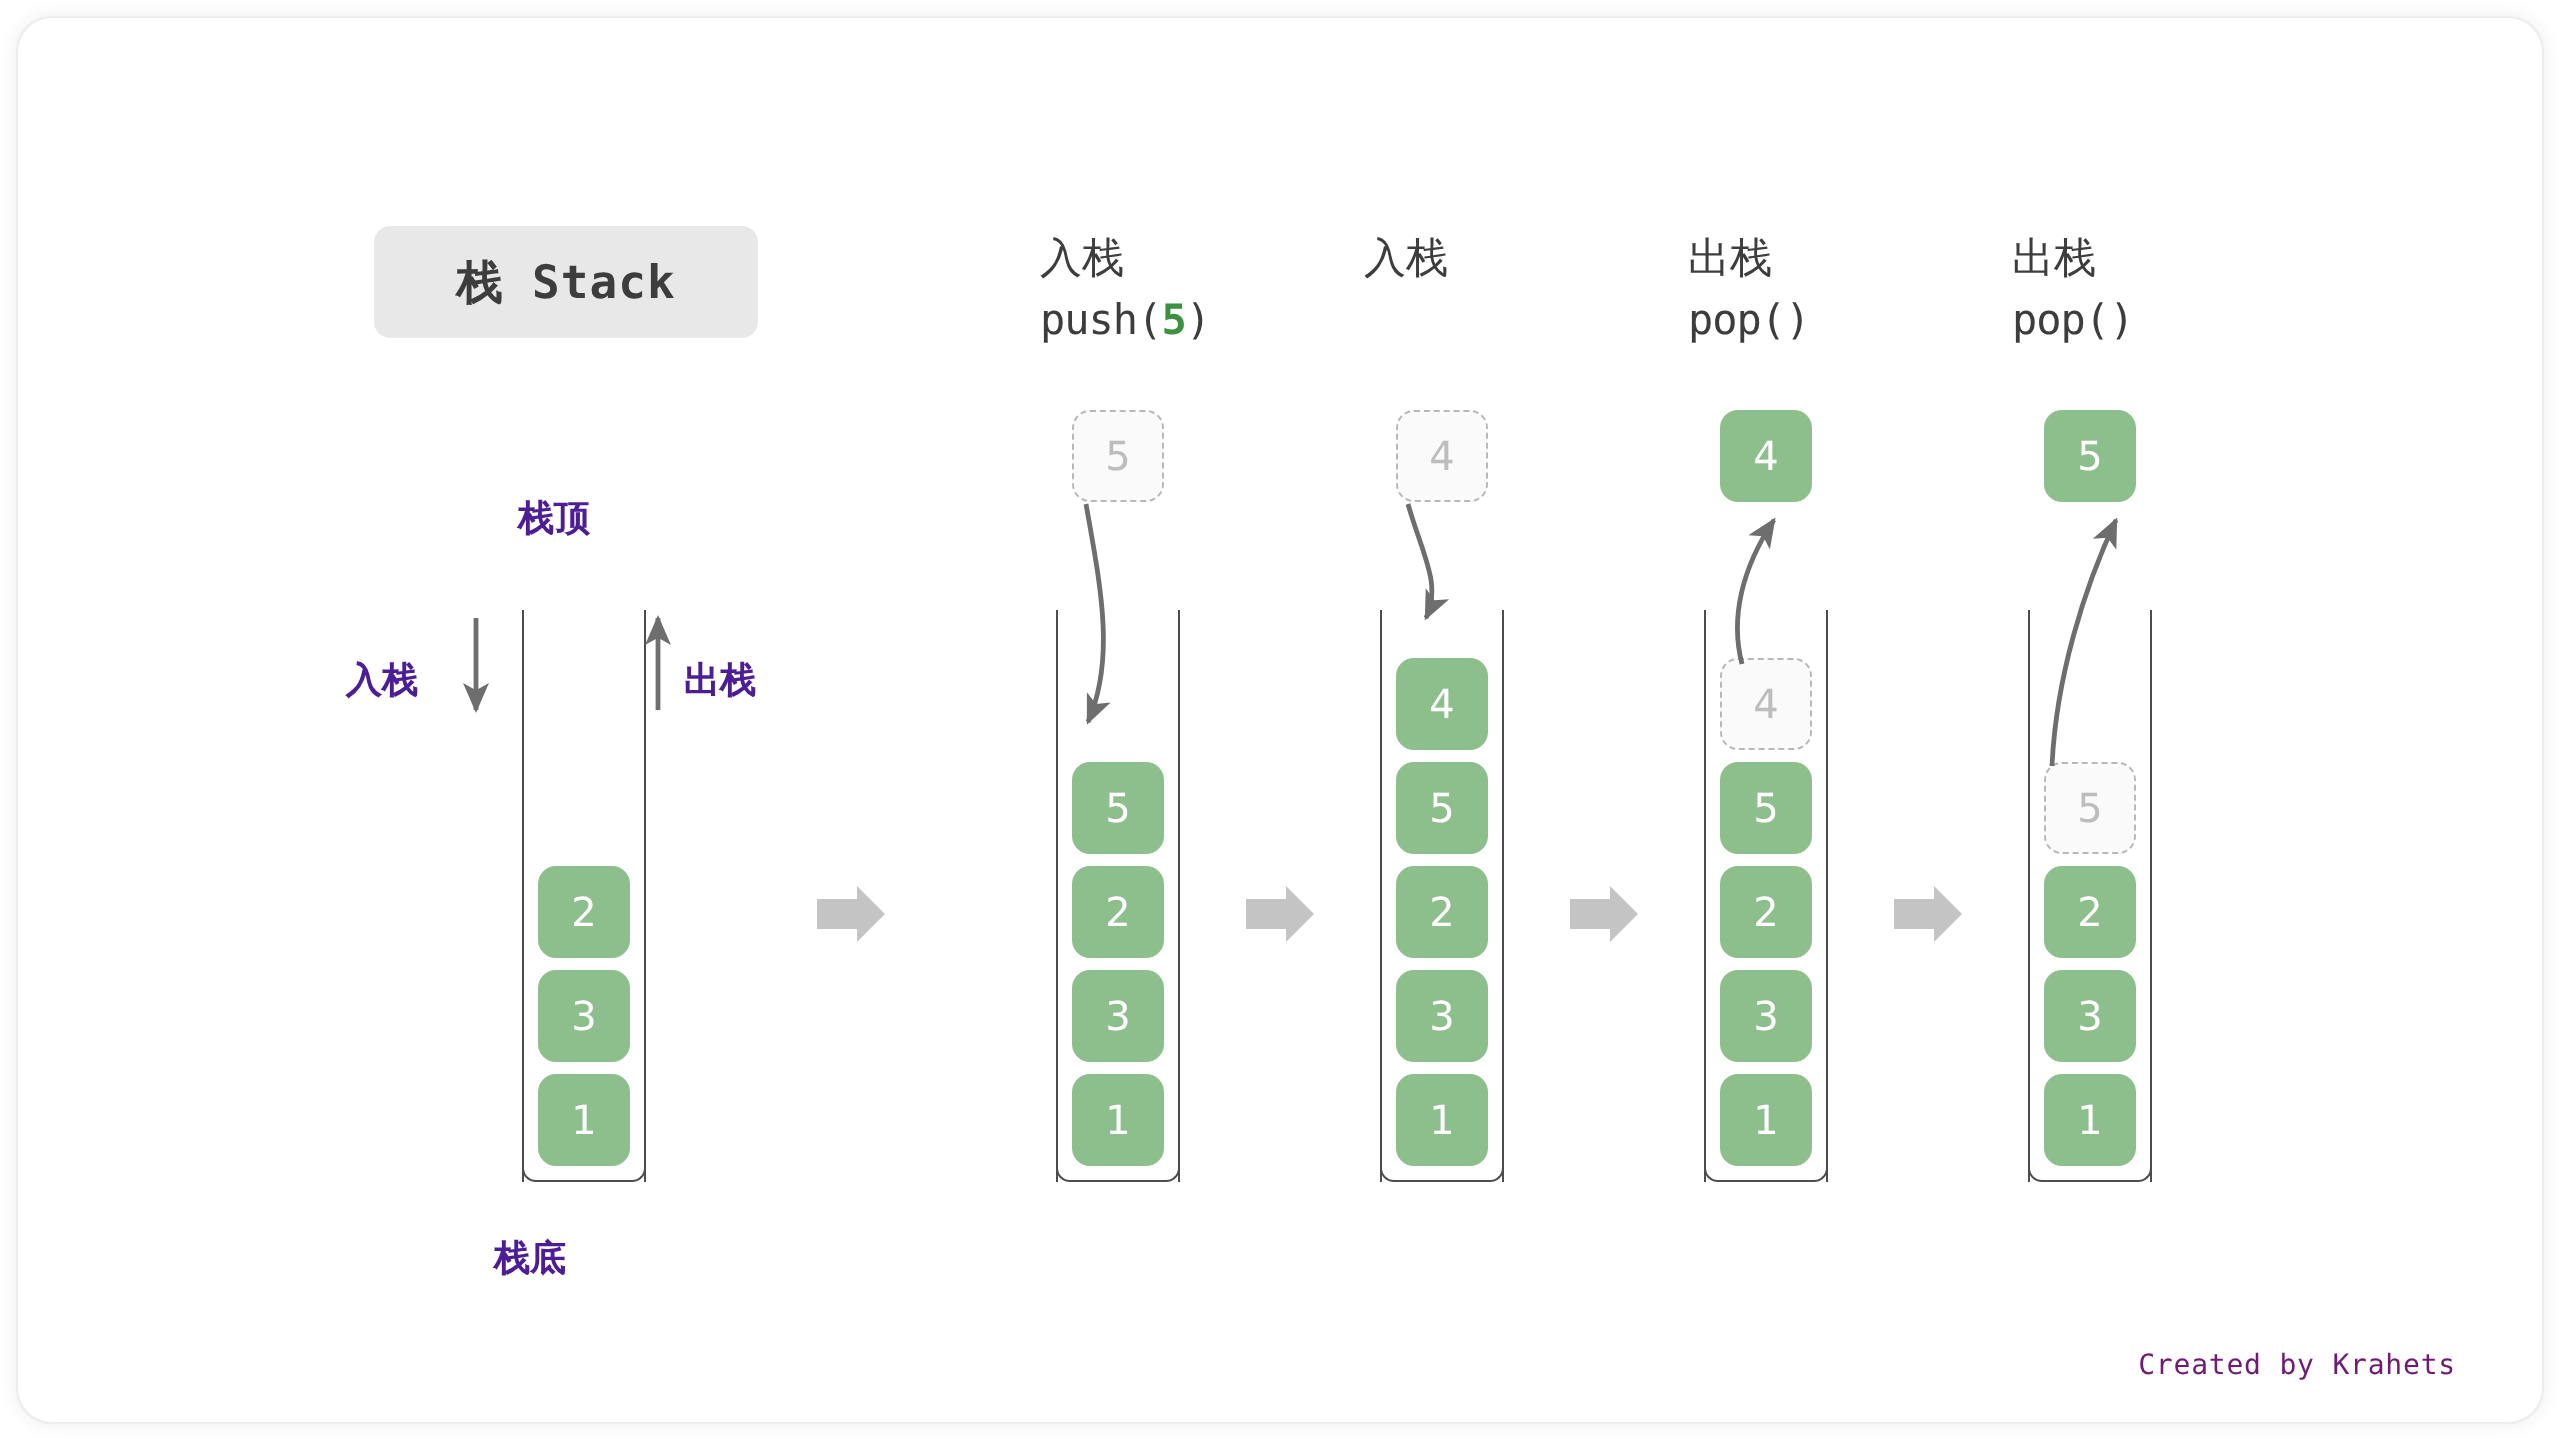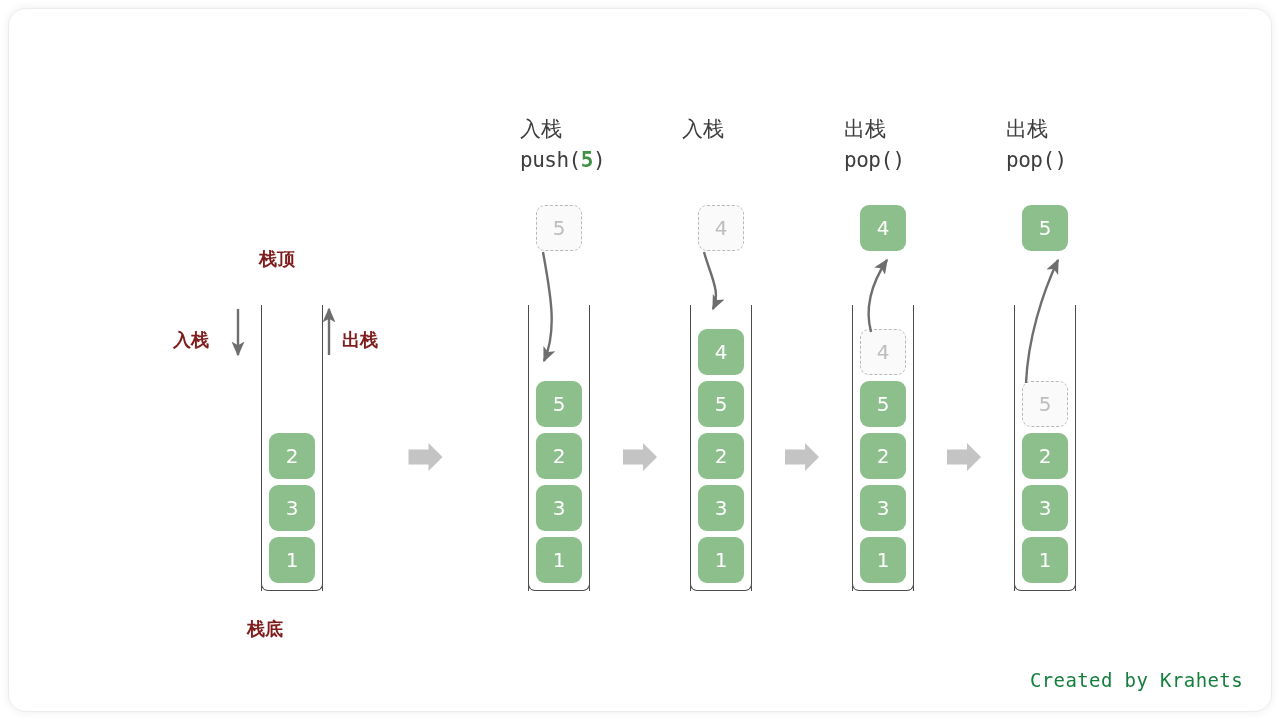--- a/index.html
+++ b/index.html
@@ -38,21 +38,21 @@
     color: #3d3d3d;
     letter-spacing: 0.5px;
   }
 
   
   .cn-label {
     position: absolute;
     font-family: "DejaVu Sans", "Liberation Sans", sans-serif;
     font-size: 18px;
     font-weight: bold;
-    color: #7f1d1d;
+    color: #4c1d95;
     white-space: nowrap;
   }
 
   
   .col-head {
     position: absolute;
     width: 190px;
     text-align: left;
     color: #3d3d3d;
     white-space: nowrap;
@@ -119,33 +119,34 @@
   svg.overlay {
     position: absolute; left: 0; top: 0;
     width: 1264px; height: 704px;
     pointer-events: none;
     overflow: visible;
   }
 
   
   #credit {
     position: absolute;
-    right: 30px; bottom: 22px;
+    right: 45px; bottom: 22px;
     font-family: "DejaVu Sans Mono", "Liberation Mono", monospace;
-    font-size: 19px;
-    color: #15803d;
+    font-size: 14px;
+    color: #701a75;
     letter-spacing: 0.4px;
   }
 </style>
 </head>
 <body>
 
 <div id="card">
   <div id="stage">
 
+    <div id="title-chip">栈 Stack</div>
 
     <div class="cn-label" style="left:250px; top:238px;">栈顶</div>
     <div class="cn-label" style="left:238px; top:608px;">栈底</div>
     <div class="cn-label" style="left:164px; top:319px;">入栈</div>
     <div class="cn-label" style="left:333px; top:319px;">出栈</div>
 
     <div class="col-head" style="left:511px; top:105px;">
       <span class="line1">入栈</span>
       <span class="line2"><span>push(</span><span class="arg">5</span><span>)</span></span>
     </div>

